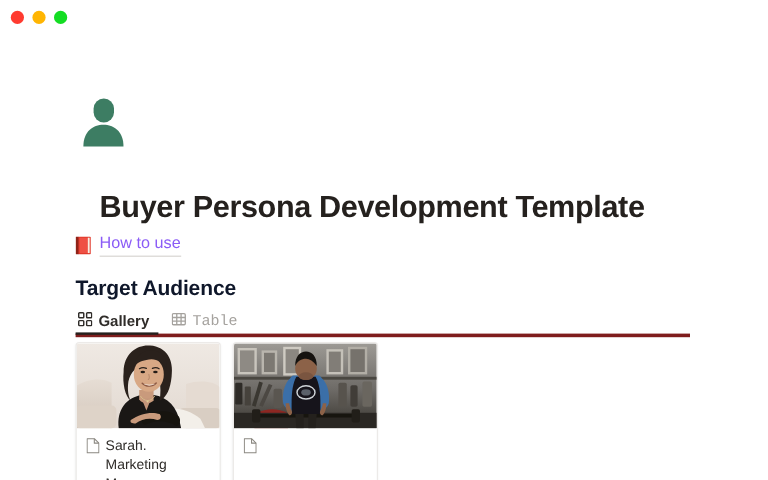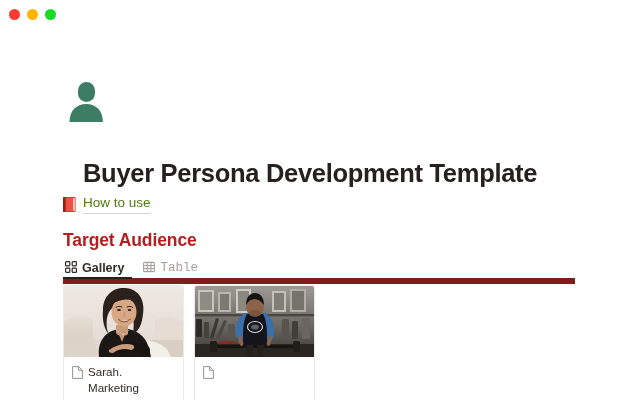--- a/index.html
+++ b/index.html
@@ -106,51 +106,51 @@
     display: inline-block;
   }
   .book-icon {
     display: block;
     width: 13px;
     height: 15px;
   }
   .howto-link {
     font-size: 13.5px;
     line-height: 18px;
-    color: #4d7c0f;
+    color: #8b5cf6;
     border-bottom: 1px solid #d8d5d2;
     padding-bottom: 1px;
     cursor: pointer;
   }
 
   
   .section-heading {
     position: absolute;
     left: 0;
     top: 201px;
     margin: 0;
     font-size: 17.5px;
     line-height: 23px;
     font-weight: bold;
     letter-spacing: -0.1px;
-    color: #b91c1c;
+    color: #0f172a;
     white-space: nowrap;
   }
 
   
   .tabs {
     position: absolute;
     left: 0;
     top: 228px;
     width: 512px;
     height: 22px;
     display: flex;
     align-items: flex-end;
     gap: 0px;
-    border-bottom: 6px solid #7f1d1d;
+    border-bottom: 3px solid #7f1d1d;
   }
   .tab {
     display: flex;
     align-items: center;
     gap: 5px;
     height: 21px;
     padding: 0 8px 0 2px;
     margin-right: 9px;
     cursor: pointer;
     position: relative;

